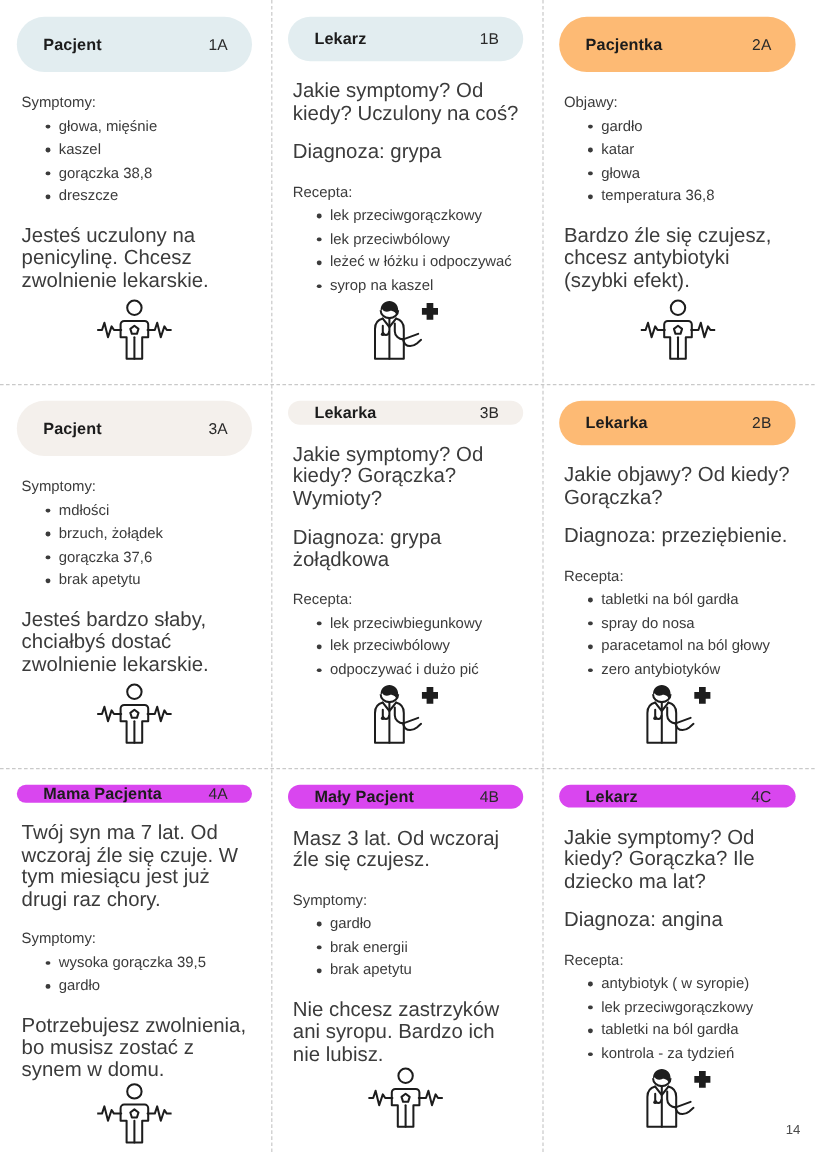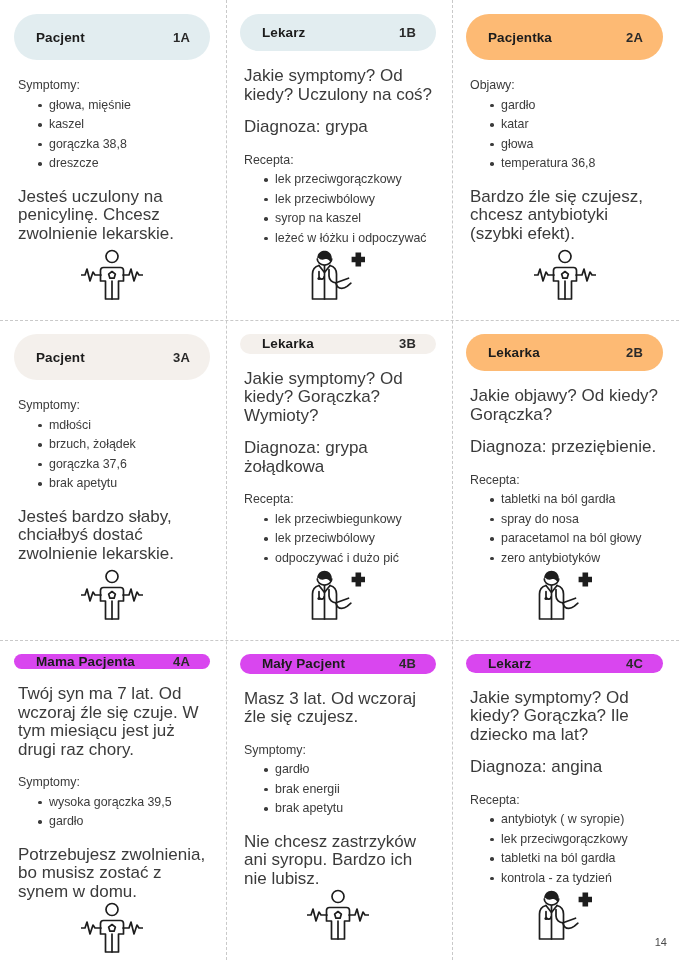--- a/index.html
+++ b/index.html
@@ -67,21 +67,21 @@
     margin-bottom: 16px;
   }
   .badge-role {
     font-size: 13.5px;
     font-weight: bold;
     color: #1c1c1c;
     letter-spacing: 0.1px;
   }
   .badge-code {
     font-size: 13px;
-    font-weight: bold;
+    font-weight: normal;
     color: #2a2a2a;
     letter-spacing: 0.2px;
   }
 
   .theme-blue  .badge { background: #e2edf0; }
   .theme-green .badge { background: #fdba74; }
   .theme-beige .badge { background: #f4f0ec; }
   .theme-lilac .badge { background: #d946ef; }
 
   .body {
@@ -195,22 +195,22 @@
             <p class="para">Jakie symptomy? Od kiedy? Uczulony na coś?</p>
           </div>
           <div class="block">
             <p class="para">Diagnoza: grypa</p>
           </div>
           <div class="block">
             <p class="label">Recepta:</p>
             <ul class="bullets">
               <li>lek przeciwgorączkowy</li>
               <li>lek przeciwbólowy</li>
+              <li>leżeć w łóżku i odpoczywać</li>
               <li>syrop na kaszel</li>
-              <li>leżeć w łóżku i odpoczywać</li>
             </ul>
           </div>
         </div>
         <div class="icon-wrap">
   <svg width="62" height="54" viewBox="0 0 62 54">
     <g fill="none" stroke="#1d1d1d" stroke-width="1.7" stroke-linejoin="round" stroke-linecap="round">
       <path d="M12 17.5c-4 1-6.5 4.3-6.5 8.6V51h24V26.1c0-4.3-2.5-7.6-6.5-8.6"></path>
       <path d="M17.5 17.5V51"></path>
       <path d="M12 17.5l5.5 7 5.5-7"></path>
       <path d="M12 23.5v5a2.6 2.6 0 0 0 5.2 0"></path>

